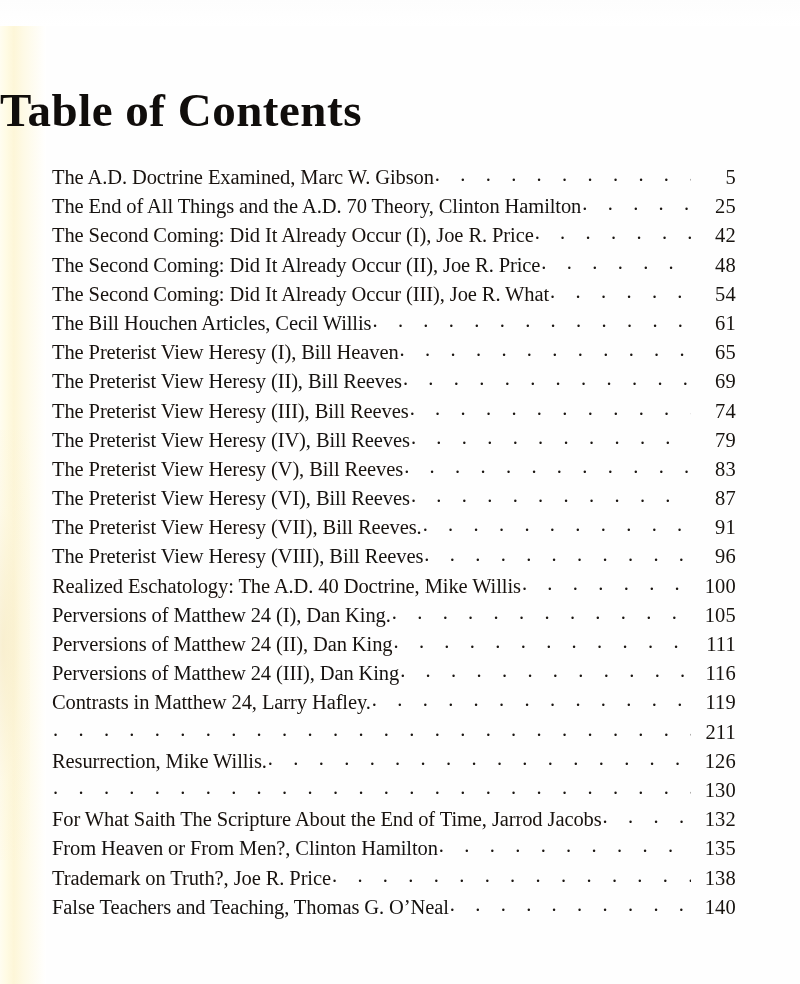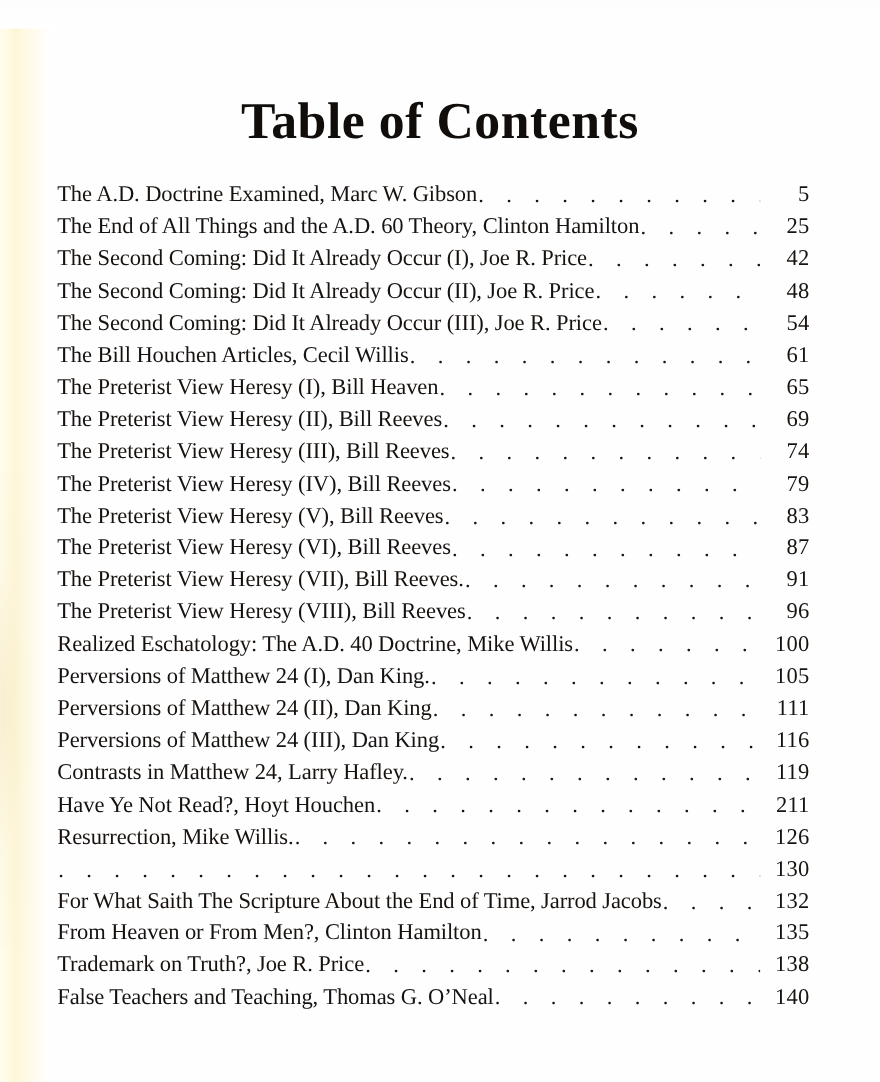--- a/index.html
+++ b/index.html
@@ -64,39 +64,38 @@
     top: 0;
     width: 800px;
     height: 984px;
   }
 
   .toc-title {
     position: absolute;
     left: 0;
     top: 84px;
     width: 800px;
-    text-align: center;
     font-family: "Liberation Serif", "DejaVu Serif", serif;
     font-weight: bold;
     font-size: 47px;
     line-height: 52px;
     letter-spacing: 0.5px;
     color: #100d0b;
   }
 
   #toc-list {
     position: absolute;
     left: 52px;
     top: 163px;
     width: 684px;
   }
 
   .toc-entry {
     display: flex;
-    align-items: flex-end;
+    align-items: center;
     height: 29.2px;
     font-size: 20.5px;
     line-height: 29.2px;
     color: #17130f;
     white-space: nowrap;
   }
 
   .entry-label {
     flex: 0 0 auto;
     letter-spacing: -0.1px;
@@ -146,42 +145,42 @@
 
     <div id="toc-list">
         <div class="toc-entry">
           <span class="entry-label">The A.D. Doctrine Examined, Marc W. Gibson</span>
           <span class="leader">
             <span>. . . . . . . . . . . . . . . . . . . . . . . . . . . . . . . . . . . . . . . . . . . . . . . . . . .</span>
           </span>
           <span class="entry-page">5</span>
         </div>
         <div class="toc-entry">
-          <span class="entry-label">The End of All Things and the A.D. 60 Theory, Clinton Hamilton</span>
+          <span class="entry-label">The End of All Things and the A.D. 70 Theory, Clinton Hamilton</span>
           <span class="leader">
             <span>. . . . . . . . . . . . . . . . . . . . . . . . . . . . . . . . . . . . . . . . . . . . . . . . . . .</span>
           </span>
           <span class="entry-page">25</span>
         </div>
         <div class="toc-entry">
           <span class="entry-label">The Second Coming: Did It Already Occur (I), Joe R. Price</span>
           <span class="leader">
             <span>. . . . . . . . . . . . . . . . . . . . . . . . . . . . . . . . . . . . . . . . . . . . . . . . . . .</span>
           </span>
           <span class="entry-page">42</span>
         </div>
         <div class="toc-entry">
           <span class="entry-label">The Second Coming: Did It Already Occur (II), Joe R. Price</span>
           <span class="leader">
             <span>. . . . . . . . . . . . . . . . . . . . . . . . . . . . . . . . . . . . . . . . . . . . . . . . . . .</span>
           </span>
           <span class="entry-page">48</span>
         </div>
         <div class="toc-entry">
-          <span class="entry-label">The Second Coming: Did It Already Occur (III), Joe R. Price</span>
+          <span class="entry-label">The Second Coming: Did It Already Occur (III), Joe R. What</span>
           <span class="leader">
             <span>. . . . . . . . . . . . . . . . . . . . . . . . . . . . . . . . . . . . . . . . . . . . . . . . . . .</span>
           </span>
           <span class="entry-page">54</span>
         </div>
         <div class="toc-entry">
           <span class="entry-label">The Bill Houchen Articles, Cecil Willis</span>
           <span class="leader">
             <span>. . . . . . . . . . . . . . . . . . . . . . . . . . . . . . . . . . . . . . . . . . . . . . . . . . .</span>
           </span>
@@ -272,21 +271,20 @@
           <span class="entry-page">116</span>
         </div>
         <div class="toc-entry">
           <span class="entry-label">Contrasts in Matthew 24, Larry Hafley.</span>
           <span class="leader">
             <span>. . . . . . . . . . . . . . . . . . . . . . . . . . . . . . . . . . . . . . . . . . . . . . . . . . .</span>
           </span>
           <span class="entry-page">119</span>
         </div>
         <div class="toc-entry">
-          <span class="entry-label">Have Ye Not Read?, Hoyt Houchen</span>
           <span class="leader">
             <span>. . . . . . . . . . . . . . . . . . . . . . . . . . . . . . . . . . . . . . . . . . . . . . . . . . .</span>
           </span>
           <span class="entry-page">211</span>
         </div>
         <div class="toc-entry">
           <span class="entry-label">Resurrection, Mike Willis.</span>
           <span class="leader">
             <span>. . . . . . . . . . . . . . . . . . . . . . . . . . . . . . . . . . . . . . . . . . . . . . . . . . .</span>
           </span>

